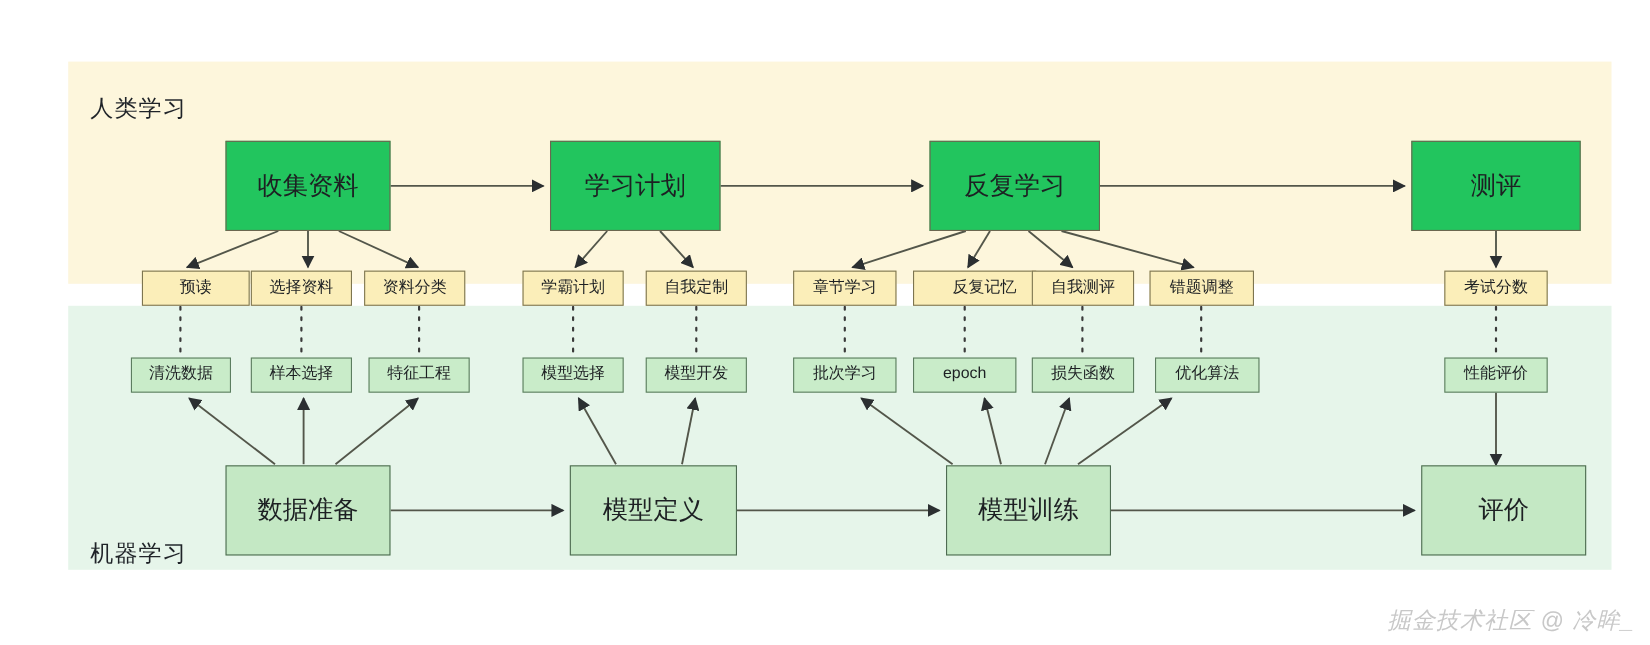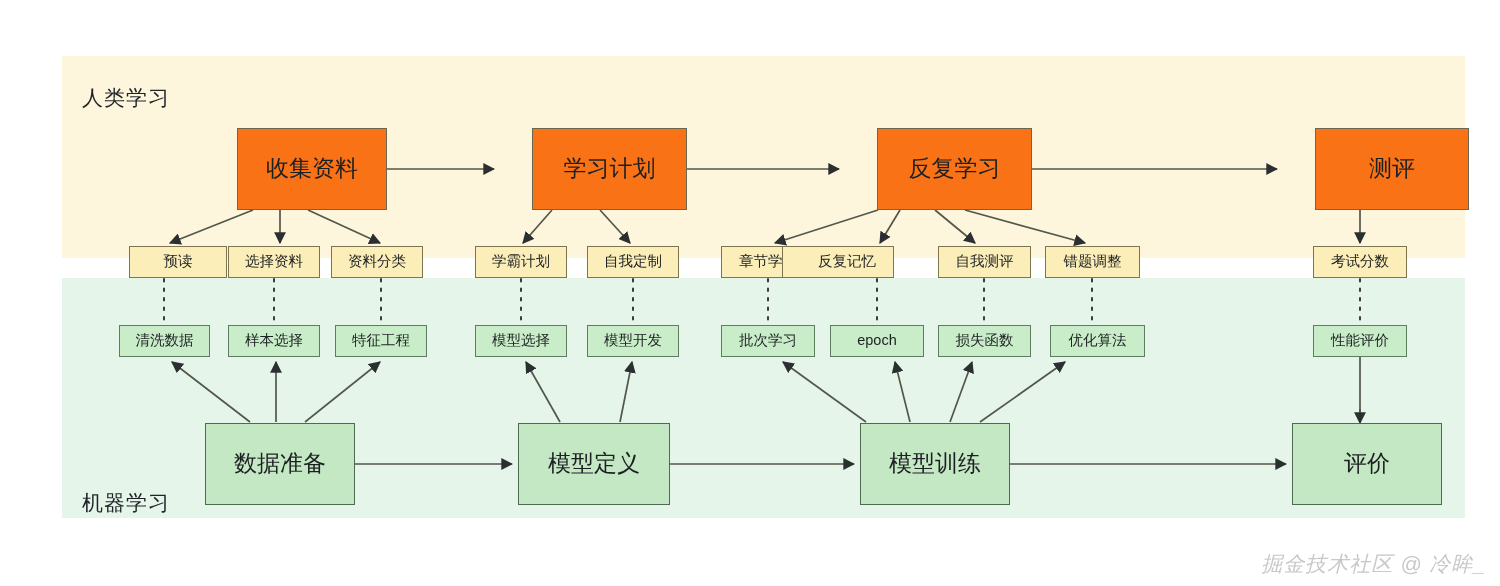--- a/index.html
+++ b/index.html
@@ -40,21 +40,21 @@
   }
   .node.big {
     font-size: 23px;
     color: #1d2023;
   }
   .node.small {
     font-size: 14.5px;
     color: #1d2023;
     border-width: 1.5px;
   }
-  .yellow.big { background: #f97316; border-color: #6b6750; margin-left: 32px; }
+  .yellow.big { background: #22c55e; border-color: #6b6750; }
   .yellow.small { background: #fbeeb9; border-color: #7d7550; }
   .green.big { background: #c4e8c4; border-color: #4e6b52; }
   .green.small { background: #c9ecc9; border-color: #5c7d60; }
 
   #watermark {
     position: absolute;
     right: 14px; bottom: 8px;
     font-size: 21px;
     color: #c8c8c8;
     white-space: nowrap;
@@ -160,21 +160,21 @@
   </div>
   <div class="node small yellow" style="left:475px; top:246px; width:92px; height:32px;">
     <span>学霸计划</span>
   </div>
   <div class="node small yellow" style="left:587px; top:246px; width:92px; height:32px;">
     <span>自我定制</span>
   </div>
   <div class="node small yellow" style="left:721px; top:246px; width:94px; height:32px;">
     <span>章节学习</span>
   </div>
-  <div class="node small yellow" style="left:782px; top:246px; width:112px; height:32px;padding-left:18px;">
+  <div class="node small yellow" style="left:830px; top:246px; width:112px; height:32px;padding-left:18px;">
     <span>反复记忆</span>
   </div>
   <div class="node small yellow" style="left:938px; top:246px; width:93px; height:32px;">
     <span>自我测评</span>
   </div>
   <div class="node small yellow" style="left:1045px; top:246px; width:95px; height:32px;">
     <span>错题调整</span>
   </div>
   <div class="node small yellow" style="left:1313px; top:246px; width:94px; height:32px;">
     <span>考试分数</span>

